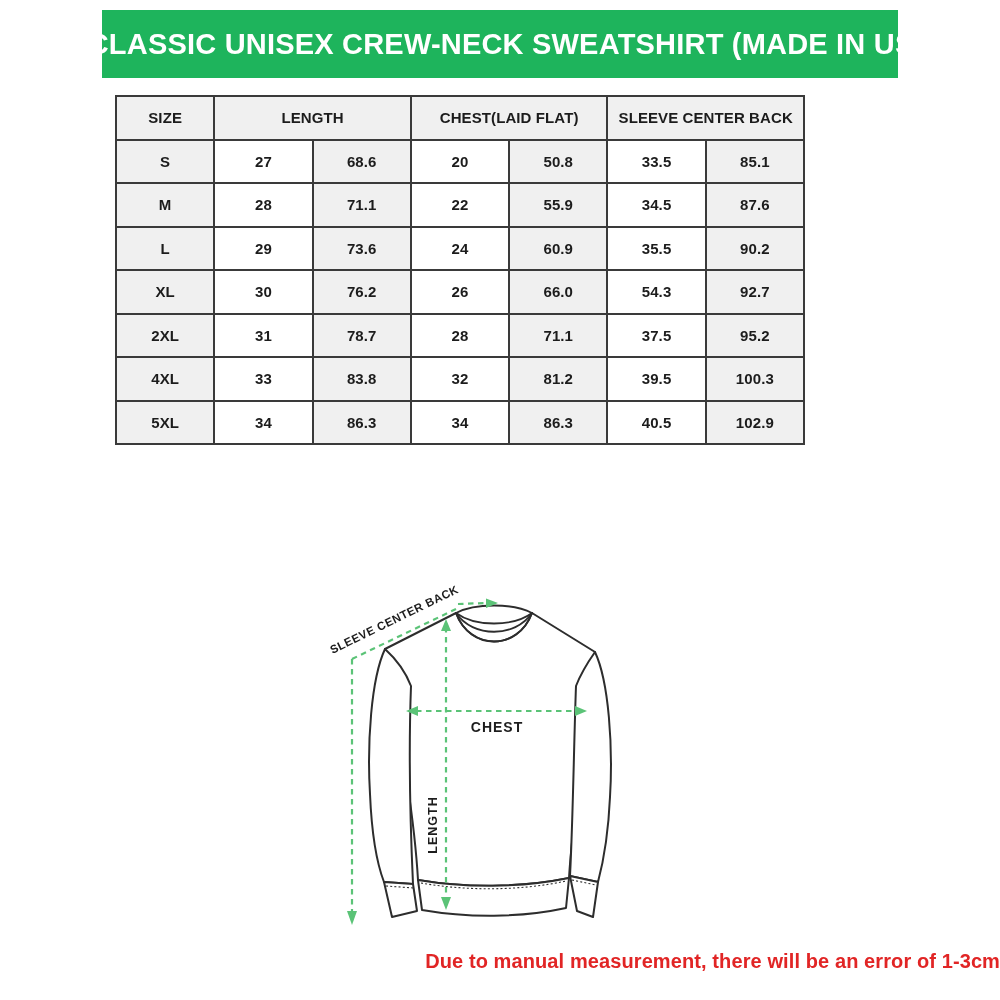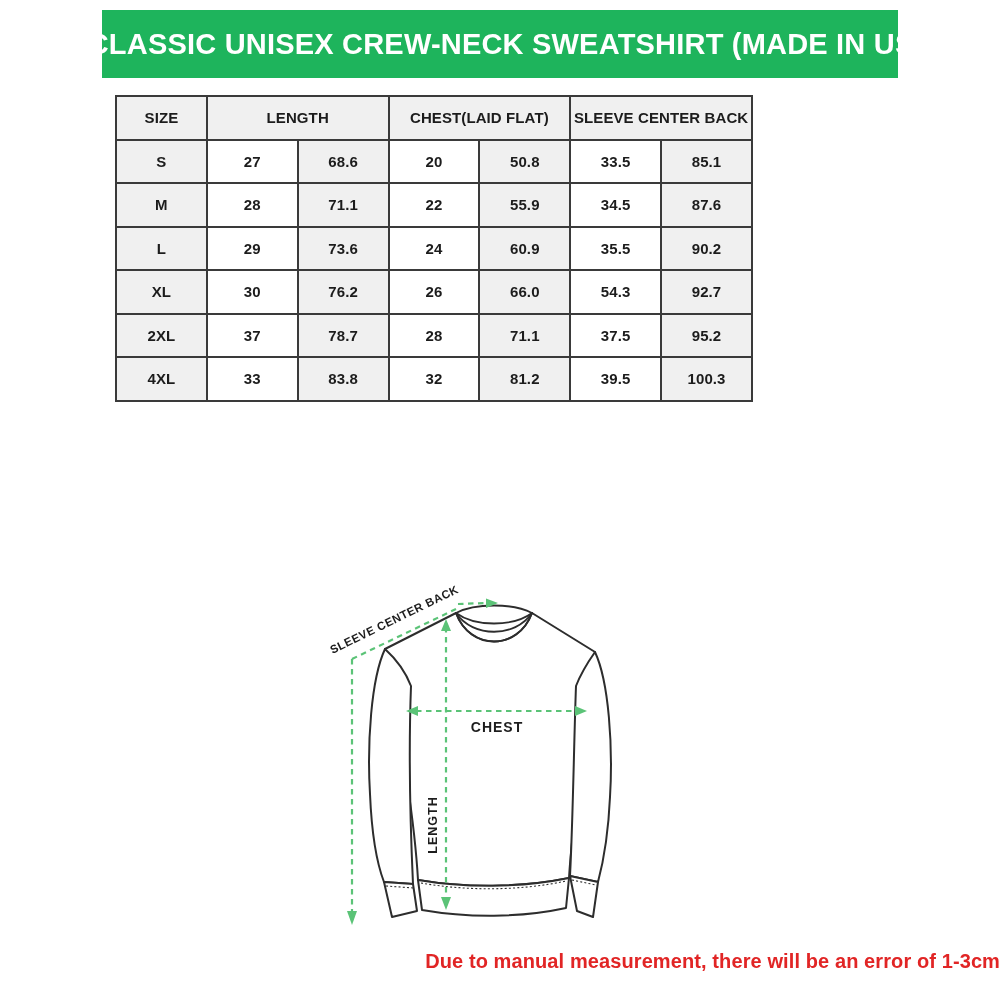--- a/index.html
+++ b/index.html
@@ -13,21 +13,21 @@
   }
   *{margin:0;padding:0;box-sizing:border-box;}
   html,body{width:1000px;height:1000px;background:#fff;overflow:hidden;
     font-family:"Liberation Sans",sans-serif;color:var(--ink);}
   .page{position:relative;width:1000px;height:1000px;background:#fff;}
 
   .banner{position:absolute;left:102px;top:10px;width:796px;height:68px;
     background:var(--green);display:flex;align-items:center;justify-content:center;padding-left:12px;}
   .banner h1{color:#fff;font-size:29px;font-weight:bold;letter-spacing:0.2px;white-space:nowrap;}
 
-  table.size-chart{position:absolute;left:115px;top:95px;width:638px;
+  table.size-chart{position:absolute;left:115px;top:95px;width:690px;
     border-collapse:collapse;table-layout:fixed;}
   .size-chart th,.size-chart td{
     border:2px solid var(--border);height:43.5px;text-align:center;vertical-align:middle;
     font-size:15px;font-weight:bold;color:var(--ink);background:#fff;letter-spacing:0.1px;}
   .size-chart .gray{background:var(--gray);}
 
   .diagram{position:absolute;left:310px;top:578px;width:360px;height:362px;}
   .outline{fill:#fff;stroke:var(--line);stroke-width:2;stroke-linejoin:round;stroke-linecap:round;}
   .detail{fill:none;stroke:var(--line);stroke-width:1.8;stroke-linecap:round;}
   .seam{fill:none;stroke:var(--line);stroke-width:1.1;stroke-dasharray:2 2.2;}
@@ -88,35 +88,44 @@
           <th class="gray">XL</th>
           <td>30</td>
           <td class="gray">76.2</td>
           <td>26</td>
           <td class="gray">66.0</td>
           <td>54.3</td>
           <td class="gray">92.7</td>
         </tr>
         <tr>
           <th class="gray">2XL</th>
-          <td>37</td>
+          <td>31</td>
           <td class="gray">78.7</td>
           <td>28</td>
           <td class="gray">71.1</td>
           <td>37.5</td>
           <td class="gray">95.2</td>
         </tr>
         <tr>
           <th class="gray">4XL</th>
           <td>33</td>
           <td class="gray">83.8</td>
           <td>32</td>
           <td class="gray">81.2</td>
           <td>39.5</td>
           <td class="gray">100.3</td>
+        </tr>
+        <tr>
+          <th class="gray">5XL</th>
+          <td>34</td>
+          <td class="gray">86.3</td>
+          <td>34</td>
+          <td class="gray">86.3</td>
+          <td>40.5</td>
+          <td class="gray">102.9</td>
         </tr>
       </tbody>
   </table>
 
   <svg class="diagram" viewBox="0 0 360 360">
 
     <path class="outline" d="M 75,70 L 146,34 C 160,72 208,72 222,34 L 285,73
          C 277,152 263,232 259,299
          C 210,309 155,309 108,301
          C 104,230 87,140 75,70 Z"></path>

